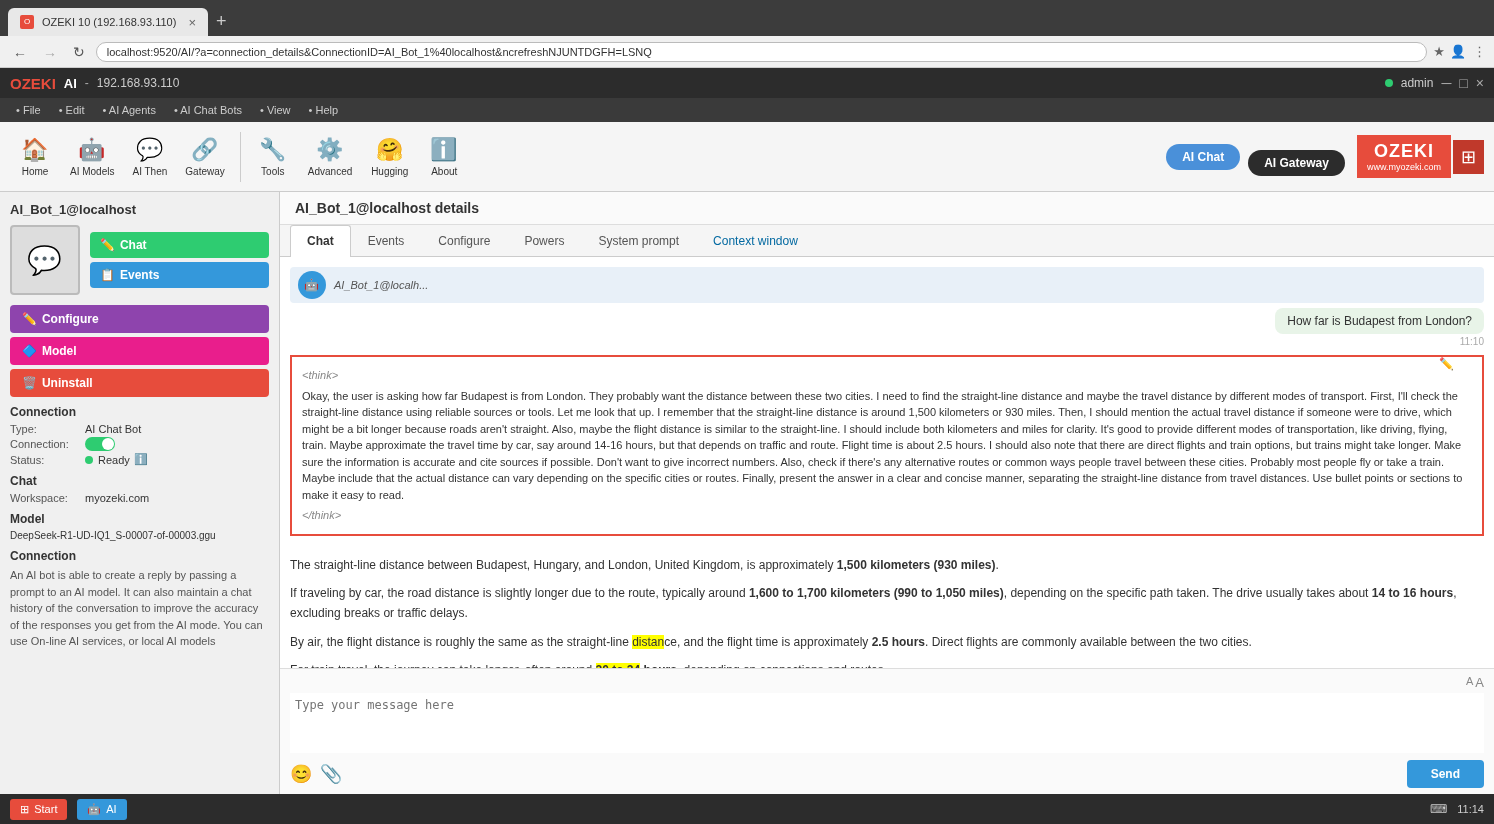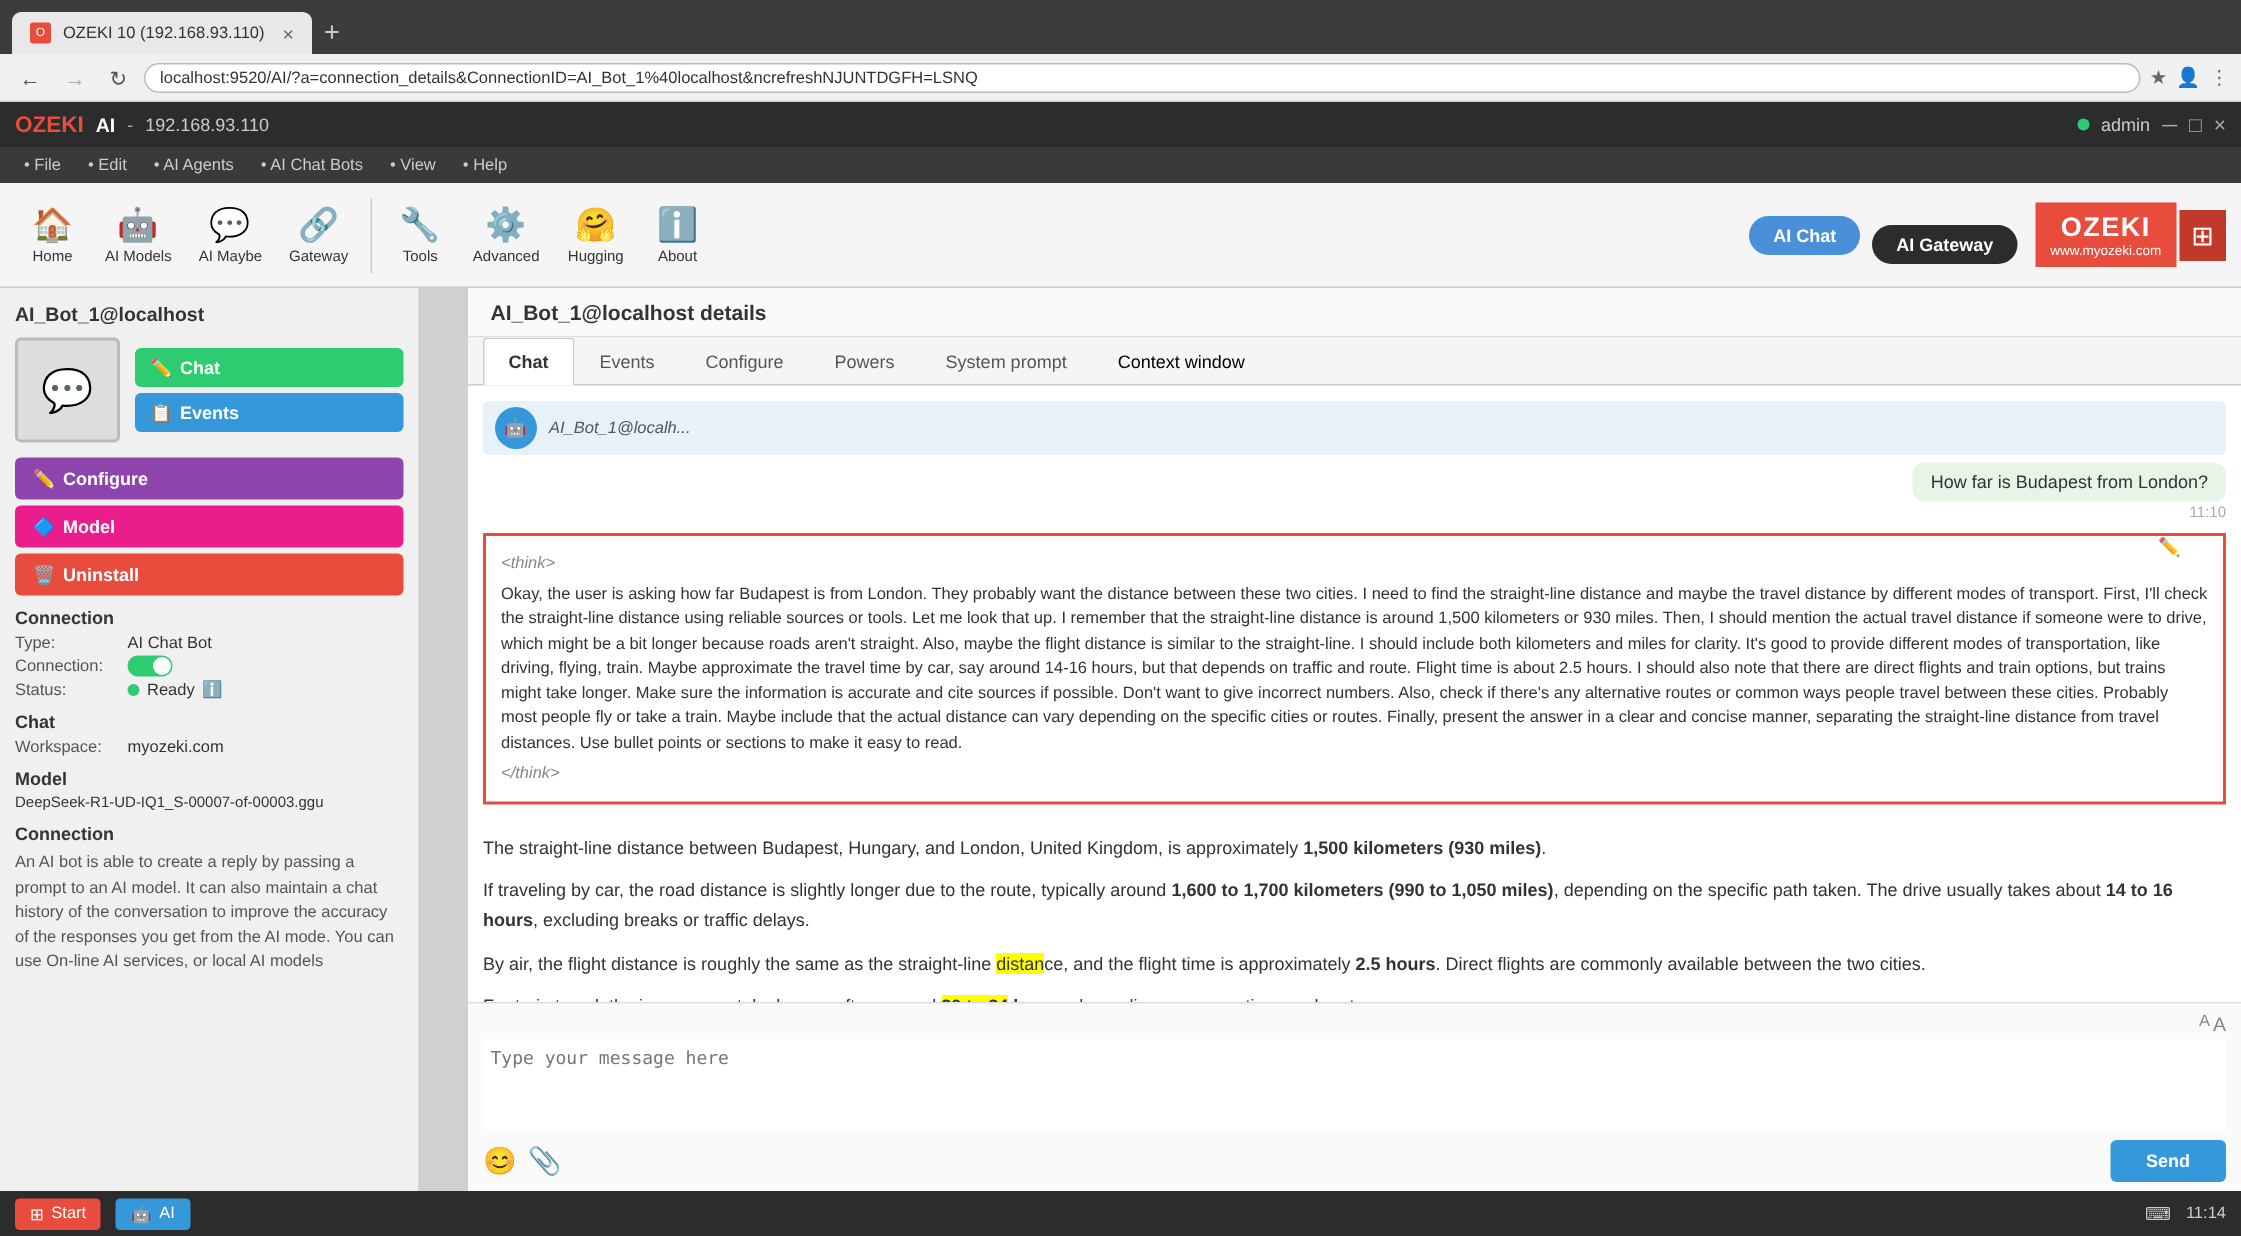--- a/index.html
+++ b/index.html
@@ -53,21 +53,21 @@
   <div style="display:flex;flex-direction:column;align-items:center;justify-content:center;padding:5px 8px;cursor:pointer;border-radius:4px;color:#333;font-size:10px;gap:3px;min-width:50px;">
     <span style="font-size:22px;">🏠</span>
     <span style="font-size:10px;">Home</span>
   </div>
   <div style="display:flex;flex-direction:column;align-items:center;justify-content:center;padding:5px 8px;cursor:pointer;border-radius:4px;color:#333;font-size:10px;gap:3px;min-width:55px;">
     <span style="font-size:22px;">🤖</span>
     <span style="font-size:10px;">AI Models</span>
   </div>
   <div style="display:flex;flex-direction:column;align-items:center;justify-content:center;padding:5px 8px;cursor:pointer;border-radius:4px;color:#333;font-size:10px;gap:3px;min-width:50px;">
     <span style="font-size:22px;">💬</span>
-    <span style="font-size:10px;">AI Maybe</span>
+    <span style="font-size:10px;">AI Then</span>
   </div>
   <div style="display:flex;flex-direction:column;align-items:center;justify-content:center;padding:5px 8px;cursor:pointer;border-radius:4px;color:#333;font-size:10px;gap:3px;min-width:55px;">
     <span style="font-size:22px;">🔗</span>
     <span style="font-size:10px;">Gateway</span>
   </div>
   <div style="width:1px;height:50px;background:#ccc;margin:0 5px;"></div>
   <div style="display:flex;flex-direction:column;align-items:center;justify-content:center;padding:5px 8px;cursor:pointer;border-radius:4px;color:#333;font-size:10px;gap:3px;min-width:50px;">
     <span style="font-size:22px;">🔧</span>
     <span style="font-size:10px;">Tools</span>
   </div>
@@ -88,21 +88,21 @@
     <button style="background:#4a90d9;color:white;padding:6px 16px;border-radius:20px;font-size:12px;font-weight:bold;border:none;cursor:pointer;">AI Chat</button>
     <button style="background:#2c2c2c;color:white;padding:6px 16px;border-radius:20px;font-size:12px;font-weight:bold;border:none;cursor:pointer;margin-top:13px;">AI Gateway</button>
   </div>
   <div style="background:#e74c3c;padding:6px 10px;text-align:center;">
     <div style="color:white;font-weight:bold;font-size:18px;letter-spacing:1px;">OZEKI</div>
     <div style="color:white;font-size:9px;">www.myozeki.com</div>
   </div>
   <div style="background:#c0392b;padding:6px 8px;font-size:18px;color:white;">⊞</div>
 </div>
 
-<div style="display:flex;height:calc(824px - 36px - 32px - 30px - 24px - 70px - 30px);min-height:0;gap:32px;">
+<div style="display:flex;height:calc(824px - 36px - 32px - 30px - 24px - 70px - 30px);min-height:0;">
 
   <div style="width:280px;background:#f0f0f0;border-right:1px solid #ccc;padding:10px;overflow-y:auto;flex-shrink:0;">
     <div style="font-size:13px;font-weight:bold;color:#333;margin-bottom:8px;">AI_Bot_1@localhost</div>
 
     <div style="display:flex;gap:10px;align-items:center;margin-bottom:10px;">
       <div style="width:70px;height:70px;background:#ddd;border-radius:4px;display:flex;align-items:center;justify-content:center;font-size:28px;border:2px solid #bbb;flex-shrink:0;">
         💬
       </div>
       <div style="display:flex;flex-direction:column;gap:4px;flex:1;">
         <button style="background:#2ecc71;color:white;border:none;border-radius:4px;padding:6px 10px;font-size:12px;font-weight:bold;cursor:pointer;text-align:left;display:flex;align-items:center;gap:5px;">
@@ -165,21 +165,21 @@
     <div style="padding:8px 15px;border-bottom:1px solid #ddd;font-size:14px;font-weight:bold;color:#333;background:#fafafa;">
       <span>AI_Bot_1@localhost details</span>
     </div>
 
     <div style="display:flex;border-bottom:1px solid #ccc;background:#f5f5f5;padding:0 10px;">
       <div style="padding:8px 16px;font-size:12px;cursor:pointer;border:1px solid #ccc;border-bottom:none;margin-bottom:-1px;background:white;color:#333;font-weight:bold;border-radius:3px 3px 0 0;">Chat</div>
       <div style="padding:8px 16px;font-size:12px;cursor:pointer;border:1px solid transparent;margin-bottom:-1px;color:#555;">Events</div>
       <div style="padding:8px 16px;font-size:12px;cursor:pointer;border:1px solid transparent;margin-bottom:-1px;color:#555;">Configure</div>
       <div style="padding:8px 16px;font-size:12px;cursor:pointer;border:1px solid transparent;margin-bottom:-1px;color:#555;">Powers</div>
       <div style="padding:8px 16px;font-size:12px;cursor:pointer;border:1px solid transparent;margin-bottom:-1px;color:#555;">System prompt</div>
-      <div style="padding:8px 16px;font-size:12px;cursor:pointer;border:1px solid transparent;margin-bottom:-1px;color:#000000;text-align:center;">Context window</div>
+      <div style="padding:8px 16px;font-size:12px;cursor:pointer;border:1px solid transparent;margin-bottom:-1px;color:#0369a1;text-align:center;">Context window</div>
     </div>
 
     <div style="flex:1;overflow-y:auto;padding:10px;background:white;">
 
       <div style="display:flex;align-items:center;gap:8px;margin-bottom:5px;background:#e8f0f8;padding:4px 8px;border-radius:4px;">
         <div style="width:28px;height:28px;border-radius:50%;background:#3498db;display:flex;align-items:center;justify-content:center;color:white;font-size:12px;">🤖</div>
         <span style="font-size:11px;color:#555;font-style:italic;">AI_Bot_1@localh...</span>
       </div>
 
       <div style="display:flex;justify-content:flex-end;margin-bottom:8px;align-items:flex-start;gap:6px;">

